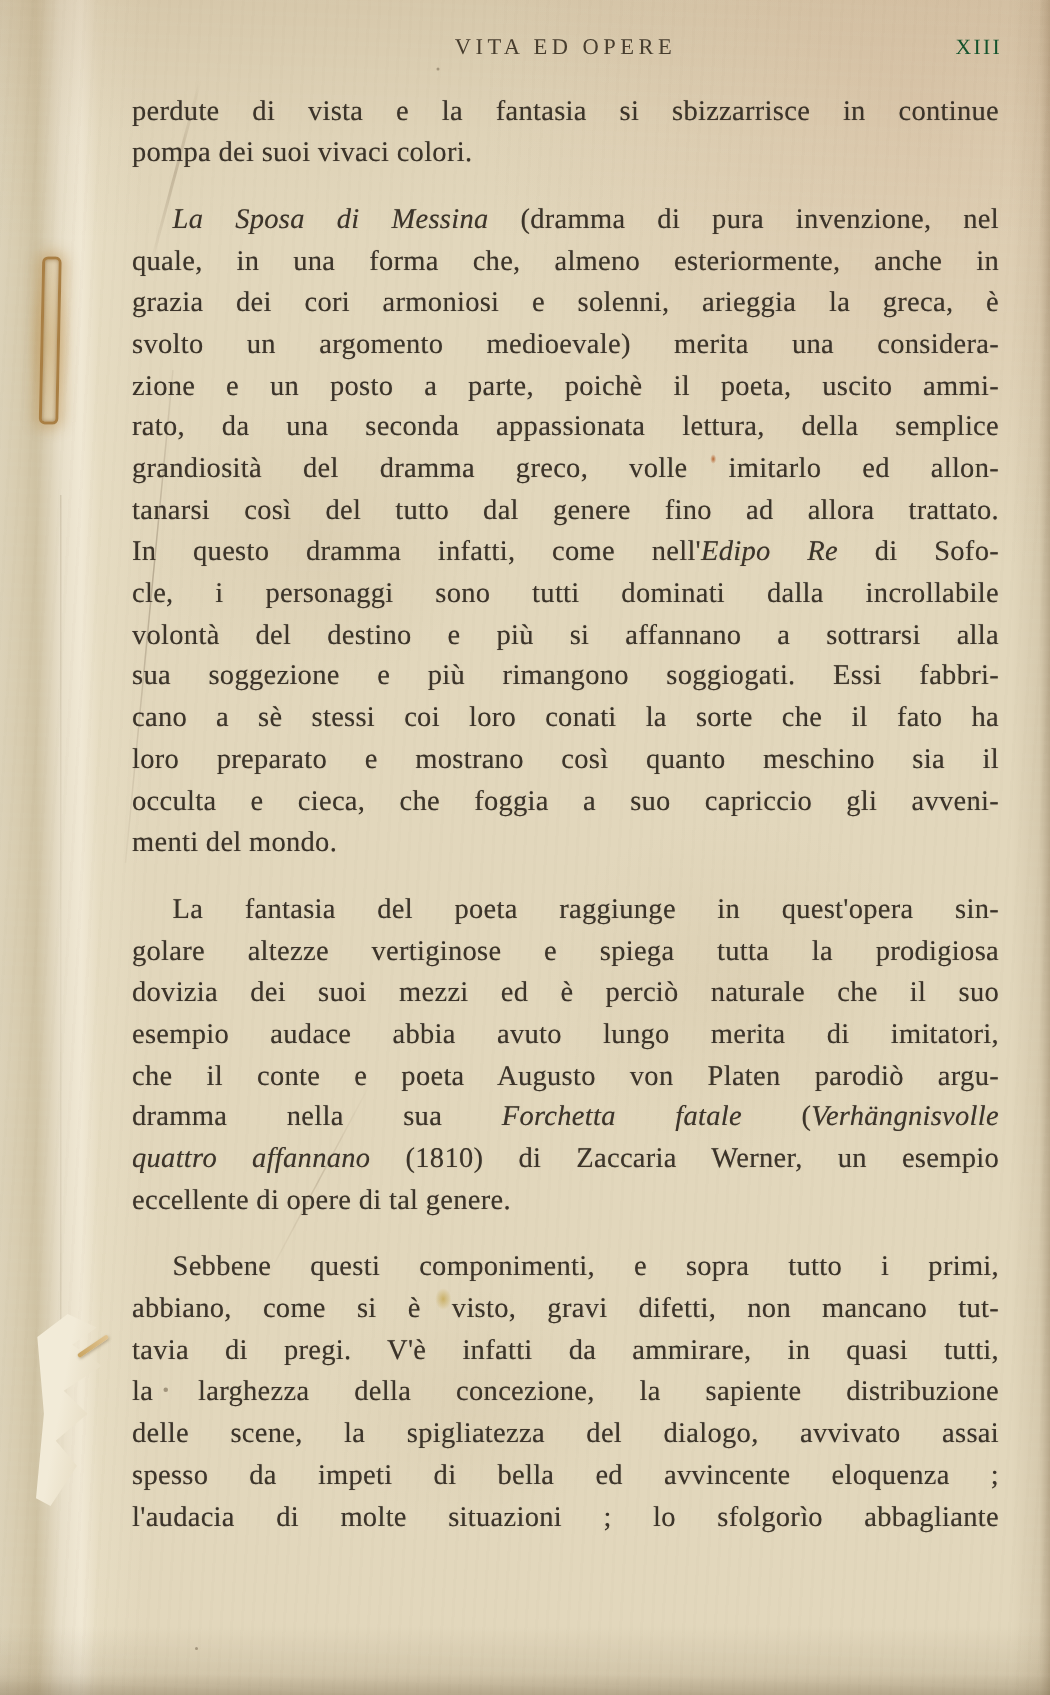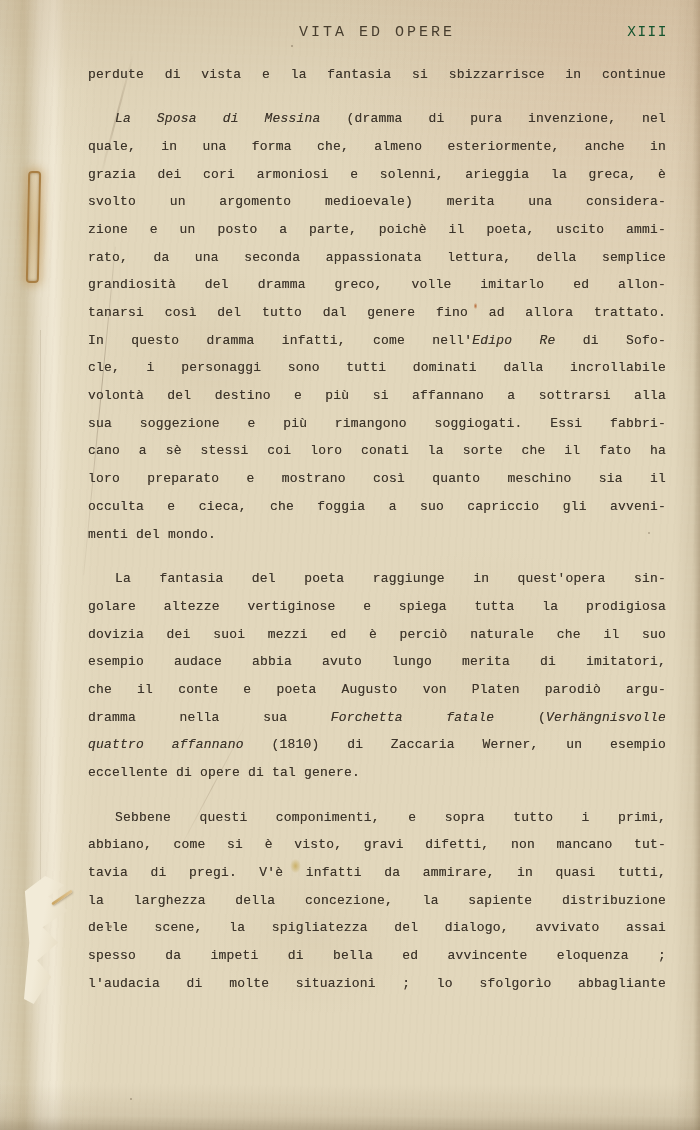--- a/index.html
+++ b/index.html
@@ -1,18 +1,18 @@
 <!DOCTYPE html>
 <html><head>
 <meta charset="utf-8">
 <style>
   html,body{margin:0;padding:0;background:#b5a88c;}
   .screen{
     position:relative;width:700px;height:1130px;overflow:hidden;
-    font-family:Liberation Mono, monospace;
+    font-family:Liberation Serif, serif;
     background:#e2d7bc;
   }
   
   .paper-shading{
     position:absolute;inset:0;pointer-events:none;
     background:
       
       radial-gradient(60% 40% at 88% 6%, rgba(196,150,120,0.22), rgba(196,150,120,0) 70%),
       
       linear-gradient(180deg, rgba(168,138,100,0.20) 0px, rgba(168,138,100,0.05) 90px, rgba(0,0,0,0) 160px),
@@ -72,21 +72,21 @@
     font-size:15px;letter-spacing:3px;color:#473d2e;font-weight:500;
   }
   .page-number{
     position:absolute;top:24px;right:32px;
     font-size:14.5px;letter-spacing:1.5px;color:#14532d;
   }
 
   
   .text-block{
     position:absolute;left:88px;top:60.5px;width:578px;
-    font-size:13px;line-height:27.7px;color:#3c342a;
+    font-size:19px;line-height:27.7px;color:#3c342a;
     text-shadow:0 0 0.5px rgba(60,52,42,0.55);
     letter-spacing:0.2px;
   }
   .line{
     text-align:justify;text-align-last:justify;
     height:27.7px;white-space:nowrap;
   }
   .line.short{text-align-last:left;}
   .line.indent{padding-left:27px;margin-top:17px;}
   .it{font-style:italic;}
@@ -125,20 +125,21 @@
   <div class="staple"></div>
 
   <div class="tear"></div>
   <div class="tear-curl"></div>
 
   <div class="header-title">VITA ED OPERE</div>
   <div class="page-number">XIII</div>
 
   <div class="text-block">
       <div class="line"><span>perdute di vista e la fantasia si sbizzarrisce in continue</span></div>
+      <div class="line short"><span>pompa dei suoi vivaci colori.</span></div>
       <div class="line indent"><span class="it">La Sposa di Messina </span><span>(dramma di pura invenzione, nel</span></div>
       <div class="line"><span>quale, in una forma che, almeno esteriormente, anche in</span></div>
       <div class="line"><span>grazia dei cori armoniosi e solenni, arieggia la greca, è</span></div>
       <div class="line"><span>svolto un argomento medioevale) merita una considera-</span></div>
       <div class="line"><span>zione e un posto a parte, poichè il poeta, uscito ammi-</span></div>
       <div class="line"><span>rato, da una seconda appassionata lettura, della semplice</span></div>
       <div class="line"><span>grandiosità del dramma greco, volle imitarlo ed allon-</span></div>
       <div class="line"><span>tanarsi così del tutto dal genere fino ad allora trattato.</span></div>
       <div class="line"><span>In questo dramma infatti, come nell'</span><span class="it">Edipo Re</span><span> di Sofo-</span></div>
       <div class="line"><span>cle, i personaggi sono tutti dominati dalla incrollabile</span></div>

